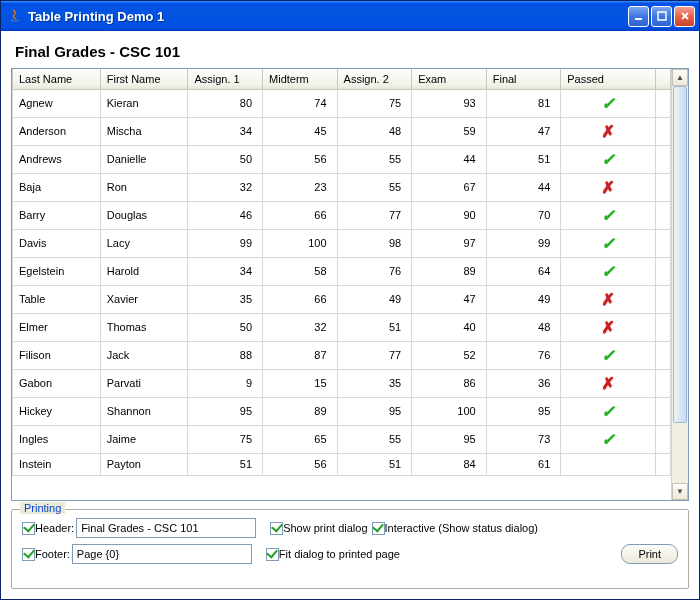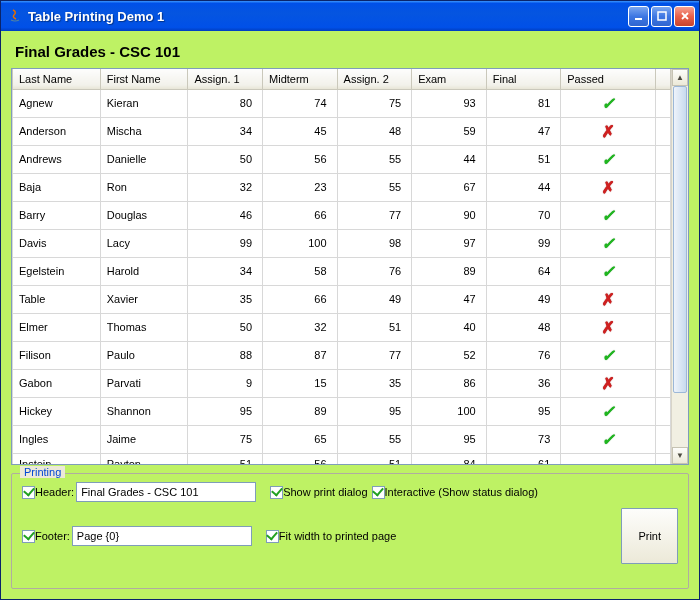--- a/index.html
+++ b/index.html
@@ -9,21 +9,21 @@
     font-size: 11px;
     background: #ece9d8;
     overflow: hidden;
   }
   .window {
     width: 700px;
     height: 600px;
     border: 1px solid #0a246a;
     display: flex;
     flex-direction: column;
-    background: #bef264;
+    background: #ffffff;
   }
   .titlebar {
     height: 30px;
     background: linear-gradient(to bottom, #3a95ff 0%, #0050e8 8%, #0555e0 40%, #0050e8 88%, #003ec0 100%);
     display: flex;
     align-items: center;
     padding: 0 4px 0 6px;
     color: white;
     font-weight: bold;
     font-size: 13px;
@@ -175,23 +175,23 @@
   .text-input {
     border: 1px solid #7f9db9;
     background: #fff;
     padding: 2px 4px;
     font-size: 11px;
     height: 20px;
     width: 180px;
   }
   .print-btn {
     border: 1px solid #7f9db9;
-    border-radius: 1px;
+    border-radius: 9px;
     background: linear-gradient(to bottom, #fdfdfb, #ece9d8);
-    padding: 21px 16px;
+    padding: 3px 16px;
     font-size: 11px;
     cursor: pointer;
     margin-left: auto;
   }
   col.c-last { width: 12%; }
   col.c-first { width: 12%; }
   col.c-n { width: 10.2%; }
   col.c-pass { width: 13%; }
   col.c-edge { width: 2%; }
 </style>
@@ -351,21 +351,21 @@
                 <td class="num">50</td>
                 <td class="num">32</td>
                 <td class="num">51</td>
                 <td class="num">40</td>
                 <td class="num">48</td>
                 <td class="pass"><span class="pass-false">✗</span></td>
                 <td></td>
               </tr>
               <tr>
                 <td>Filison</td>
-                <td>Paulo</td>
+                <td>Jack</td>
                 <td class="num">88</td>
                 <td class="num">87</td>
                 <td class="num">77</td>
                 <td class="num">52</td>
                 <td class="num">76</td>
                 <td class="pass"><span class="pass-true">✓</span></td>
                 <td></td>
               </tr>
               <tr>
                 <td>Gabon</td>
@@ -435,18 +435,18 @@
         <span style="width:4px"></span>
         <span class="chk checked"></span>
         <span>Interactive (Show status dialog)</span>
       </div>
       <div class="printing-row">
         <span class="chk checked"></span>
         <span class="chk-label">Footer:</span>
         <input class="text-input" value="Page {0}" style="">
         <span style="width:14px"></span>
         <span class="chk checked"></span>
-        <span>Fit width to printed page</span>
+        <span>Fit dialog to printed page</span>
         <button class="print-btn">Print</button>
       </div>
     </div>
   </div>
 </div>
 
 </body></html>

